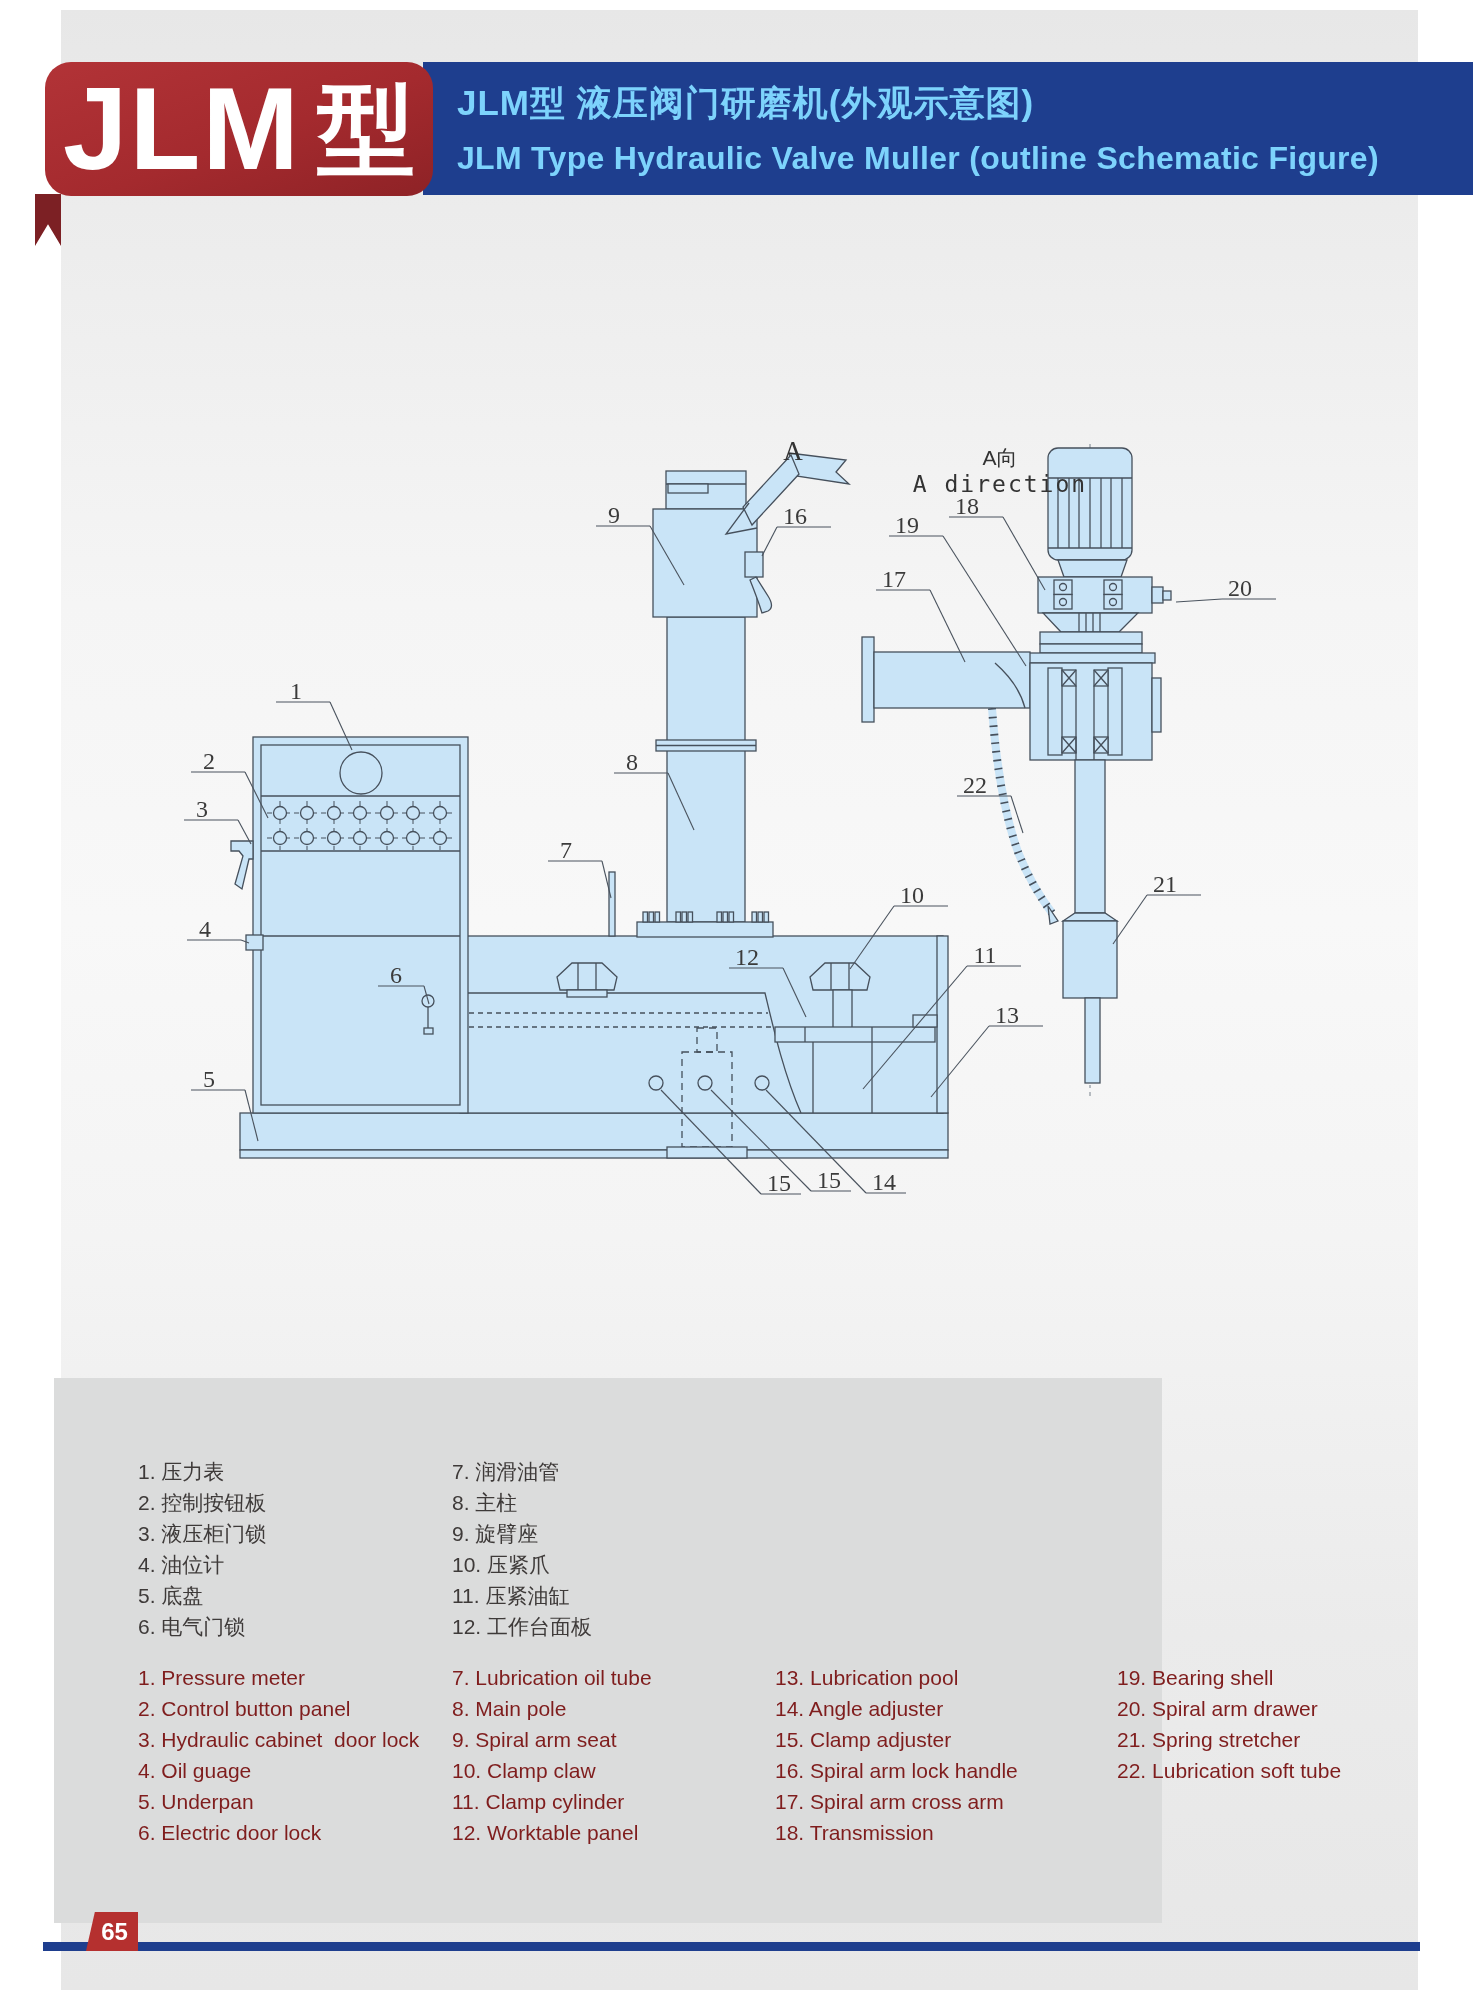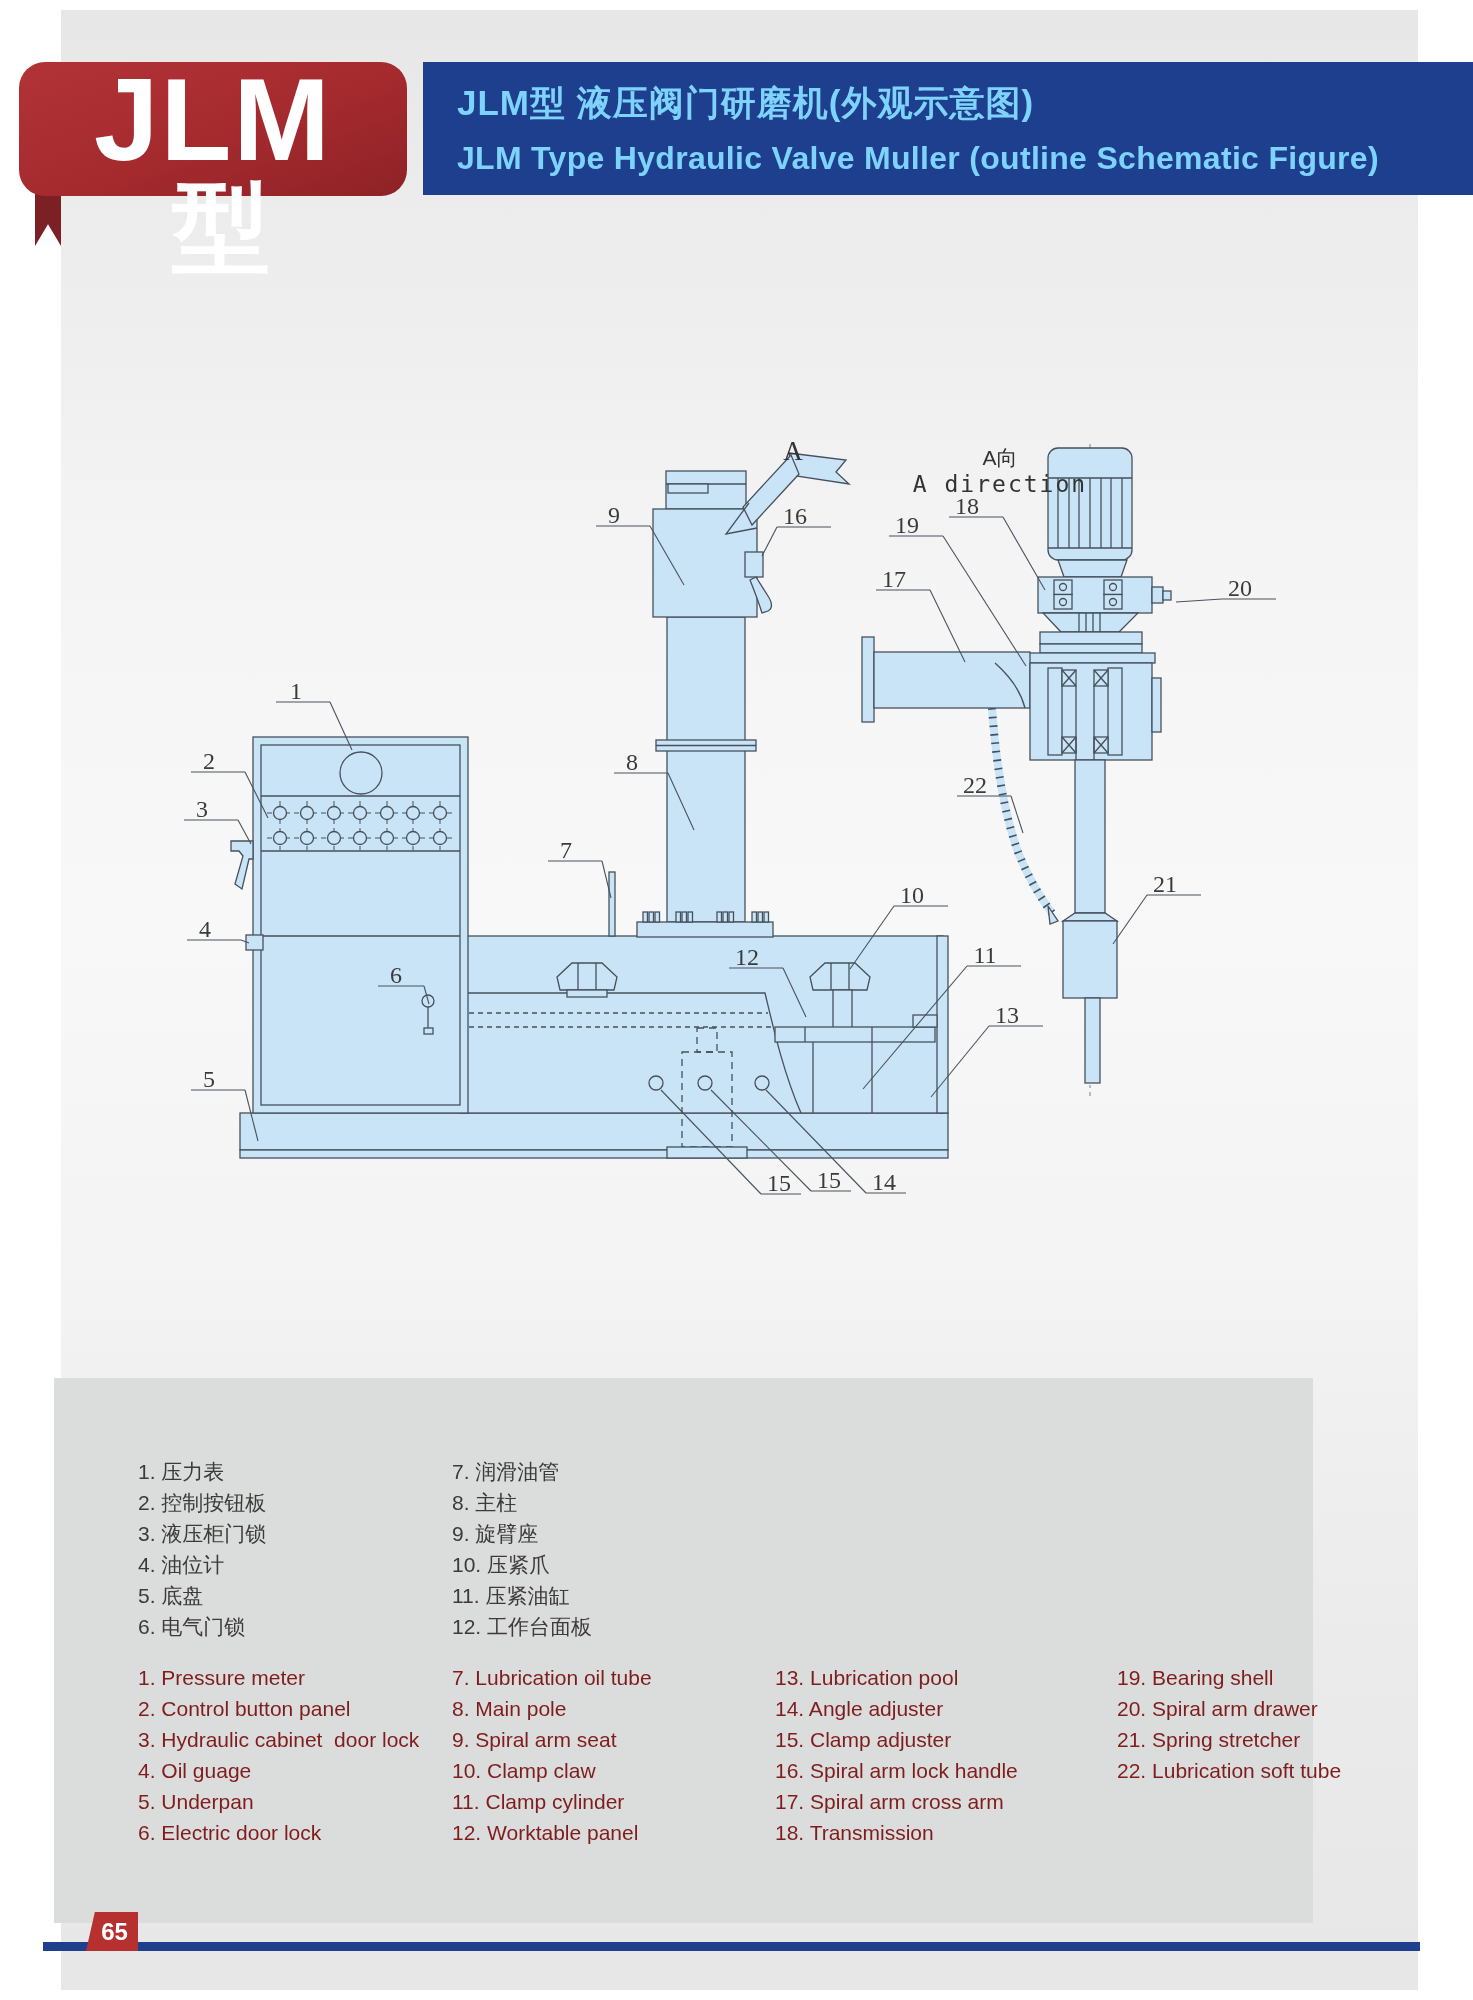--- a/index.html
+++ b/index.html
@@ -4,44 +4,44 @@
 <style>
   :root{
     --red:#a42a2e; --red-dark:#7c2024; --blue:#1e3e8e; --footer-red:#b5302f;
     --dfill:#c9e4f7; --dstroke:#46505c;
   }
   html,body{margin:0;padding:0;}
   body{width:1473px;height:2000px;background:#ffffff;font-family:"Liberation Sans",sans-serif;}
   .page{position:relative;width:1473px;height:2000px;overflow:hidden;}
   .content-bg{position:absolute;left:61px;top:10px;width:1357px;height:1980px;
     background:linear-gradient(180deg,#e7e7e7 0%,#ececec 10%,#f5f5f5 30%,#f8f8f8 46%,#f4f4f4 62%,#ebebeb 82%,#e7e7e7 100%);}
-  .model-badge{position:absolute;left:19px;top:62px;width:388px;height:134px;
+  .model-badge{position:absolute;left:45px;top:62px;width:388px;height:134px;
     background:linear-gradient(160deg,#b23337 0%,#a42a2e 55%,#8e2226 100%);
-    border-radius:26px;display:flex;align-items:center;color:#fff;z-index:3;flex-direction:column;}
+    border-radius:26px;display:flex;align-items:center;justify-content:center;color:#fff;z-index:3;}
   .model-badge .jlm{font-size:116px;font-weight:800;line-height:1;letter-spacing:2px;}
   .model-badge .xing{font-size:98px;font-weight:700;line-height:1;margin-left:16px;}
   .badge-tail{position:absolute;left:35px;top:194px;width:26px;height:52px;background:var(--red-dark);
     clip-path:polygon(0 0,100% 0,100% 100%,50% 58%,0 100%);z-index:2;}
   .banner{position:absolute;left:423px;top:62px;width:1175px;height:133px;background:var(--blue);
     color:#7dd3fc;display:flex;flex-direction:column;justify-content:center;padding-left:34px;box-sizing:border-box;z-index:1;}
   .banner .cn{font-size:35px;font-weight:700;letter-spacing:1px;}
   .banner .en{font-size:32px;font-weight:700;margin-top:13px;letter-spacing:.3px;}
   svg.diagram{position:absolute;left:0;top:0;z-index:1;}
   .draw{fill:var(--dfill);stroke:var(--dstroke);stroke-width:1.3;stroke-linejoin:miter;}
   .nf{fill:none;}
   .thin{stroke-width:1;}
   .dash{stroke-dasharray:7 5;}
   .hdash{stroke-dasharray:5 4;}
   .cline{stroke:#6a7480;stroke-width:.9;stroke-dasharray:16 4 3 4;fill:none;}
   line.lead{stroke:#4a535e;stroke-width:1.1;}
   text.co{font-family:"Liberation Serif",serif;font-size:24px;fill:#3b3b3b;text-anchor:middle;}
   text.serif{font-family:"Liberation Serif",serif;font-size:27px;fill:#333;text-anchor:middle;}
   text.mono{font-family:"DejaVu Sans Mono",monospace;font-size:23px;fill:#333;text-anchor:middle;letter-spacing:2px;}
   text.cjk{font-family:"Liberation Sans",sans-serif;font-size:21px;fill:#333;text-anchor:middle;}
-  .legend{position:absolute;left:54px;top:1378px;width:1259px;height:545px;background:#dbdcdc;z-index:2;}
+  .legend{position:absolute;left:54px;top:1378px;width:1108px;height:545px;background:#dbdcdc;z-index:2;}
   .legend-col{position:absolute;width:312px;}
   .legend-item{font-size:21px;line-height:31px;white-space:pre;}
   .legend-item.cn{color:#3e3a39;}
   .legend-item.en{color:#7f1d1d;}
   .footer-bar{position:absolute;left:43px;top:1942px;width:1377px;height:9px;background:var(--blue);z-index:2;}
   .page-badge{position:absolute;left:86px;top:1912px;width:52px;height:39px;background:var(--footer-red);
     clip-path:polygon(17% 0,100% 0,100% 100%,0 100%);color:#fff;font-size:24px;font-weight:700;
     display:flex;align-items:center;justify-content:center;padding-left:5px;box-sizing:border-box;z-index:3;}
 </style>
 </head>

